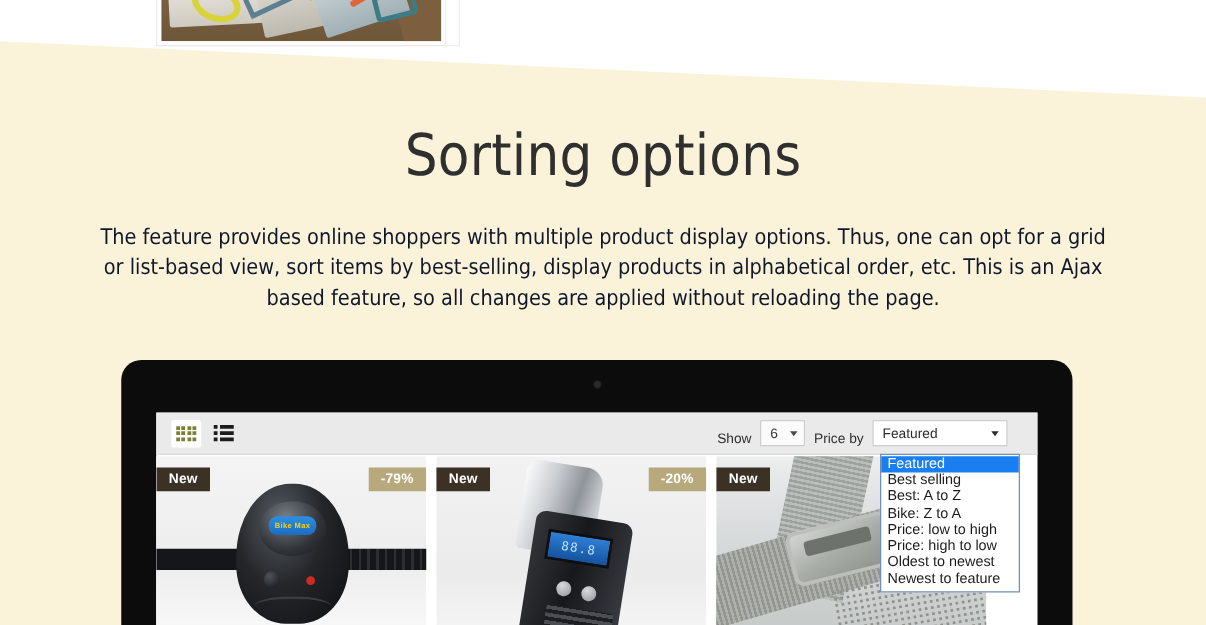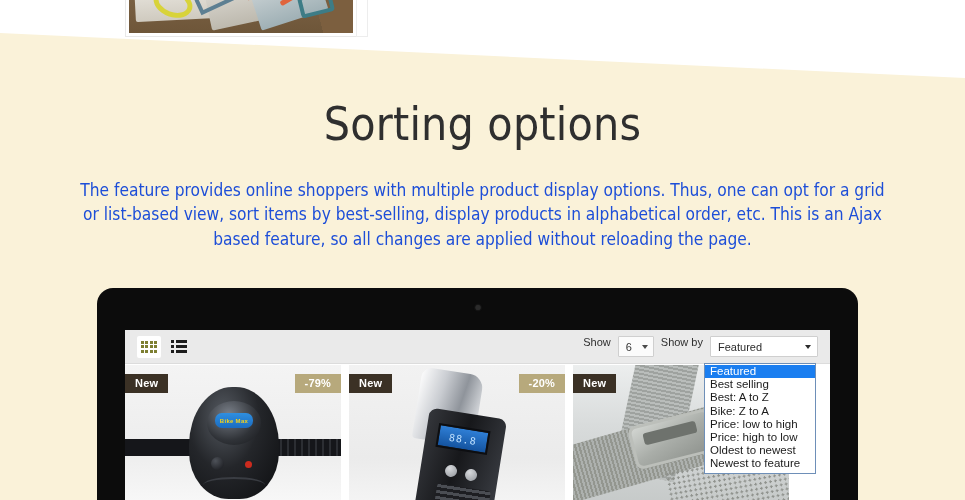--- a/index.html
+++ b/index.html
@@ -60,21 +60,21 @@
   .section-title {
     position: absolute; left: 0; top: 97px; width: 965px;
     text-align: center;
     font-size: 46px; font-weight: 400; color: #2f2f2f;
     letter-spacing: 0.2px;
     font-family: "DejaVu Sans Condensed", "Liberation Sans Narrow", "Liberation Sans", sans-serif;
   }
   .section-desc {
     position: absolute; left: 50%; transform: translateX(-50%); top: 178px;
     width: 812px; text-align: center;
-    font-size: 17.2px; line-height: 24.3px; color: #1d4ed8;
+    font-size: 17.2px; line-height: 24.3px; color: #0f172a;
     font-family: "DejaVu Sans Condensed", "Liberation Sans Narrow", "Liberation Sans", sans-serif;
   }
 
   
   .laptop {
     position: absolute; left: 97px; top: 288px;
     width: 761px; height: 230px;
     background: #0c0c0c;
     border-radius: 16px 16px 4px 4px;
   }
@@ -102,21 +102,21 @@
   }
   .view-btn.active { background: #ffffff; }
   .grid-icon { display: grid; grid-template-columns: repeat(4, 3px); grid-template-rows: repeat(3, 3px); gap: 1.5px; }
   .grid-icon i { background: #7d7f32; display: block; width: 3px; height: 3px; }
   .list-icon { display: flex; flex-direction: column; gap: 2px; }
   .list-icon > span { display: flex; align-items: center; gap: 2px; }
   .list-icon b { display: block; width: 3px; height: 3px; background: #1c1c1c; }
   .list-icon u { display: block; width: 11px; height: 3px; background: #1c1c1c; text-decoration: none; }
 
   .toolbar-right {
-    margin-left: auto; display: flex; align-items: flex-start; gap: 7px; margin-right: 12px;
+    margin-left: auto; display: flex; align-items: flex-end; gap: 7px; margin-right: 24px;
     font-size: 11px; color: #333333;
   }
   .toolbar-label { font-size: 11px; color: #2f2f2f; }
   .mini-select {
     position: relative; background: #fbfbfb; border: 1px solid #cfcfcf;
     height: 21px; min-width: 36px; display: flex; align-items: center;
     padding: 0 15px 0 7px; font-size: 11px; color: #333333; border-radius: 1px;
   }
   .mini-select .caret {
     position: absolute; right: 5px; top: 50%; transform: translateY(-50%);
@@ -333,21 +333,21 @@
             </span>
           </div>
         </div>
 
         <div class="toolbar-right">
           <span class="toolbar-label">Show</span>
           <div class="mini-select">
             <span>6</span>
             <span class="caret"></span>
           </div>
-          <span class="toolbar-label">Show by</span>
+          <span class="toolbar-label">Price by</span>
           <div class="sort-select">
             <span>Featured</span>
             <span class="caret"></span>
           </div>
         </div>
       </div>
 
       <div class="product-row">
 
         <div class="product-card">

